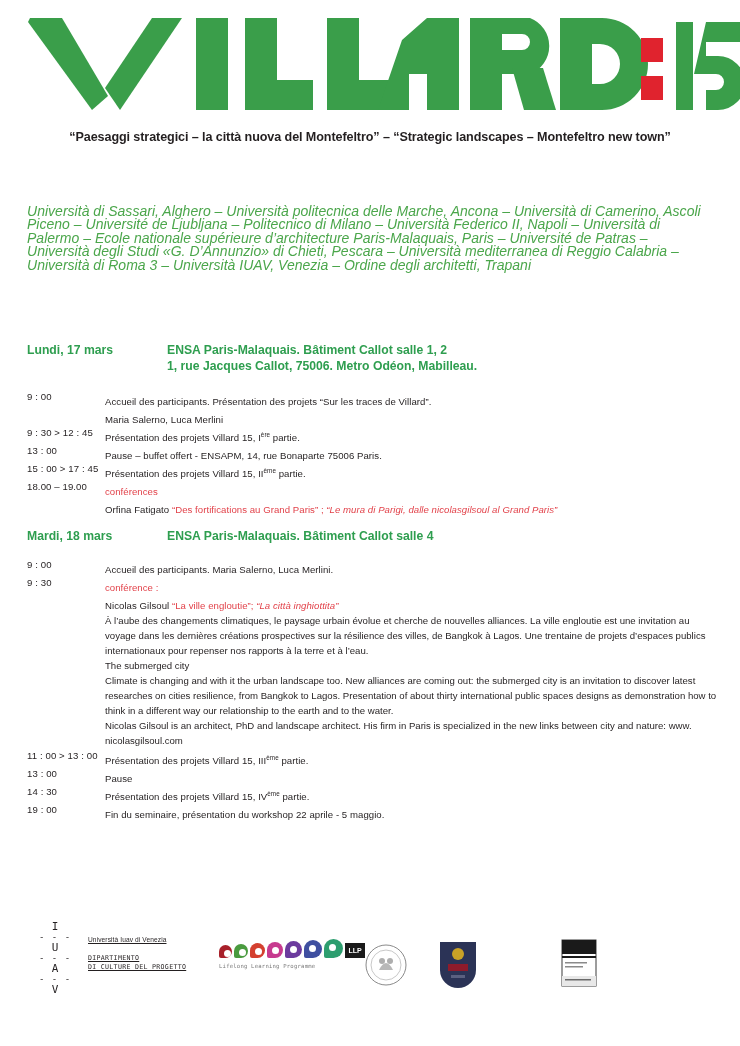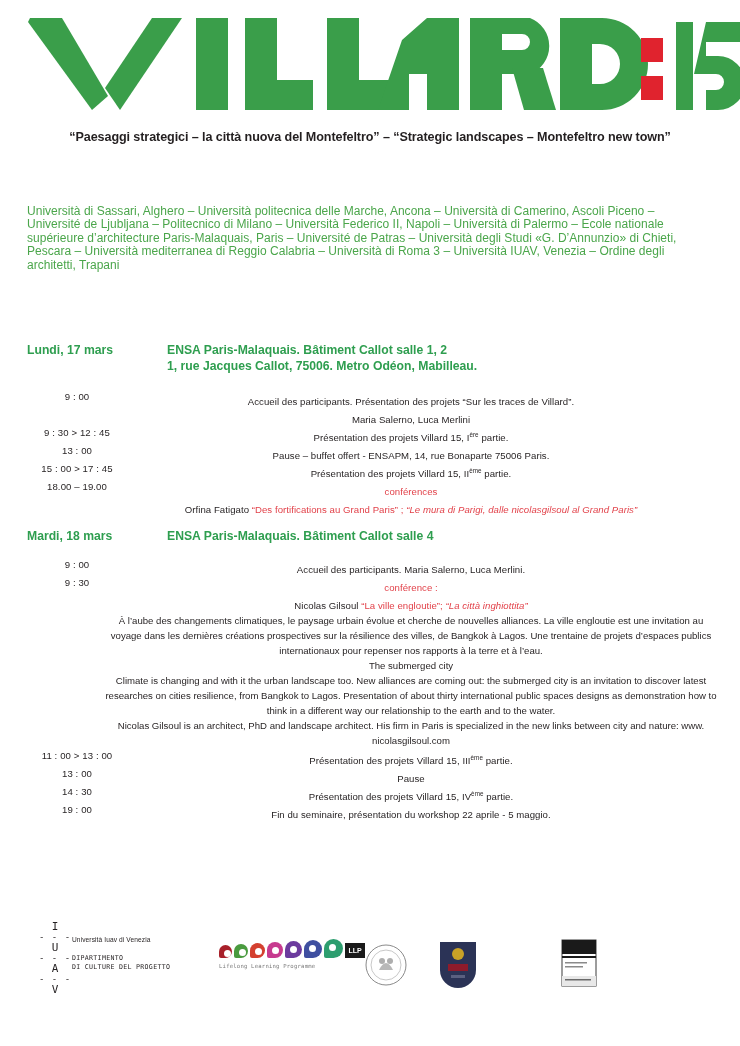--- a/index.html
+++ b/index.html
@@ -47,39 +47,40 @@
     position: absolute; left: 227px; top: 0;
     font-size: 11.6px; color: #c8102e; letter-spacing: 0.1px;
   }
   .paris-date {
     margin-top: 2px;
     font-size: 11.8px; font-weight: bold; color: #c8102e; letter-spacing: 0.1px;
   }
 
   .universities {
     position: absolute; left: 27px; top: 205px; width: 684px;
-    font-size: 12px;
+    font-size: 14px;
     line-height: 13.4px;
     color: #4ba64b;
     letter-spacing: 0.02px;
+    font-style: italic;
   }
 
   .green-block {
     position: absolute; left: 27px; top: 251px;
     font-size: 10.6px; font-weight: bold; color: #2e9e4f;
     line-height: 14.2px;
   }
 
   
   .day { position: absolute; left: 27px; width: 690px; }
   .day-head { position: relative; color: #2e9e4f; font-weight: bold; font-size: 12.2px; }
   .day-name { position: absolute; left: 0; top: 0; }
   .day-venue { position: absolute; left: 140px; top: 0; line-height: 15.5px; }
 
-  .rows { position: relative; margin-top: 0; text-align: center; }
+  .rows { position: relative; margin-top: 0; }
   .row { position: relative; min-height: 15px; }
   .time {
     position: absolute; left: 0; top: 0;
     width: 100px;
     font-size: 9.6px;
     color: #231f20;
     letter-spacing: 0.1px;
   }
   .desc {
     margin-left: 78px;
@@ -95,21 +96,21 @@
   .ttl-red-it { color: #e2424a; font-style: italic; }
   .para { margin-left: 78px; font-size: 9.6px; line-height: 15px; color: #231f20; }
 
   
   .footer { position: absolute; left: 0; top: 900px; width: 740px; height: 120px; }
 
   .iuav { position: absolute; left: 38px; top: 20px; width: 34px; text-align: center; }
   .iuav-letter { font-size: 11px; font-family: "DejaVu Sans Mono", monospace; line-height: 13px; color: #231f20; }
   .iuav-dash { font-size: 9px; font-family: "DejaVu Sans Mono", monospace; line-height: 8px; color: #231f20; letter-spacing: 1px; }
 
-  .iuav-text { position: absolute; left: 72px; top: 36px; }
+  .iuav-text { position: absolute; left: 88px; top: 36px; text-decoration: underline; }
   .iuav-t1 { font-size: 6.6px; color: #231f20; letter-spacing: 0.1px; }
   .iuav-t2 { margin-top: 11px; font-size: 6.6px; font-family: "DejaVu Sans Mono", monospace; line-height: 9px; color: #231f20; letter-spacing: 0.3px; }
 
   .llp { position: absolute; left: 219px; top: 38px; }
   .llp-dots { display: flex; align-items: flex-end; height: 20px; }
   .llp-dot { width: 15px; height: 15px; border-radius: 50% 50% 50% 2px; margin-right: 2px; position: relative; }
   .llp-dot::after {
     content: ""; position: absolute; left: 5px; top: 5px;
     width: 7px; height: 7px; border-radius: 50%; background: #ffffff;
   }

